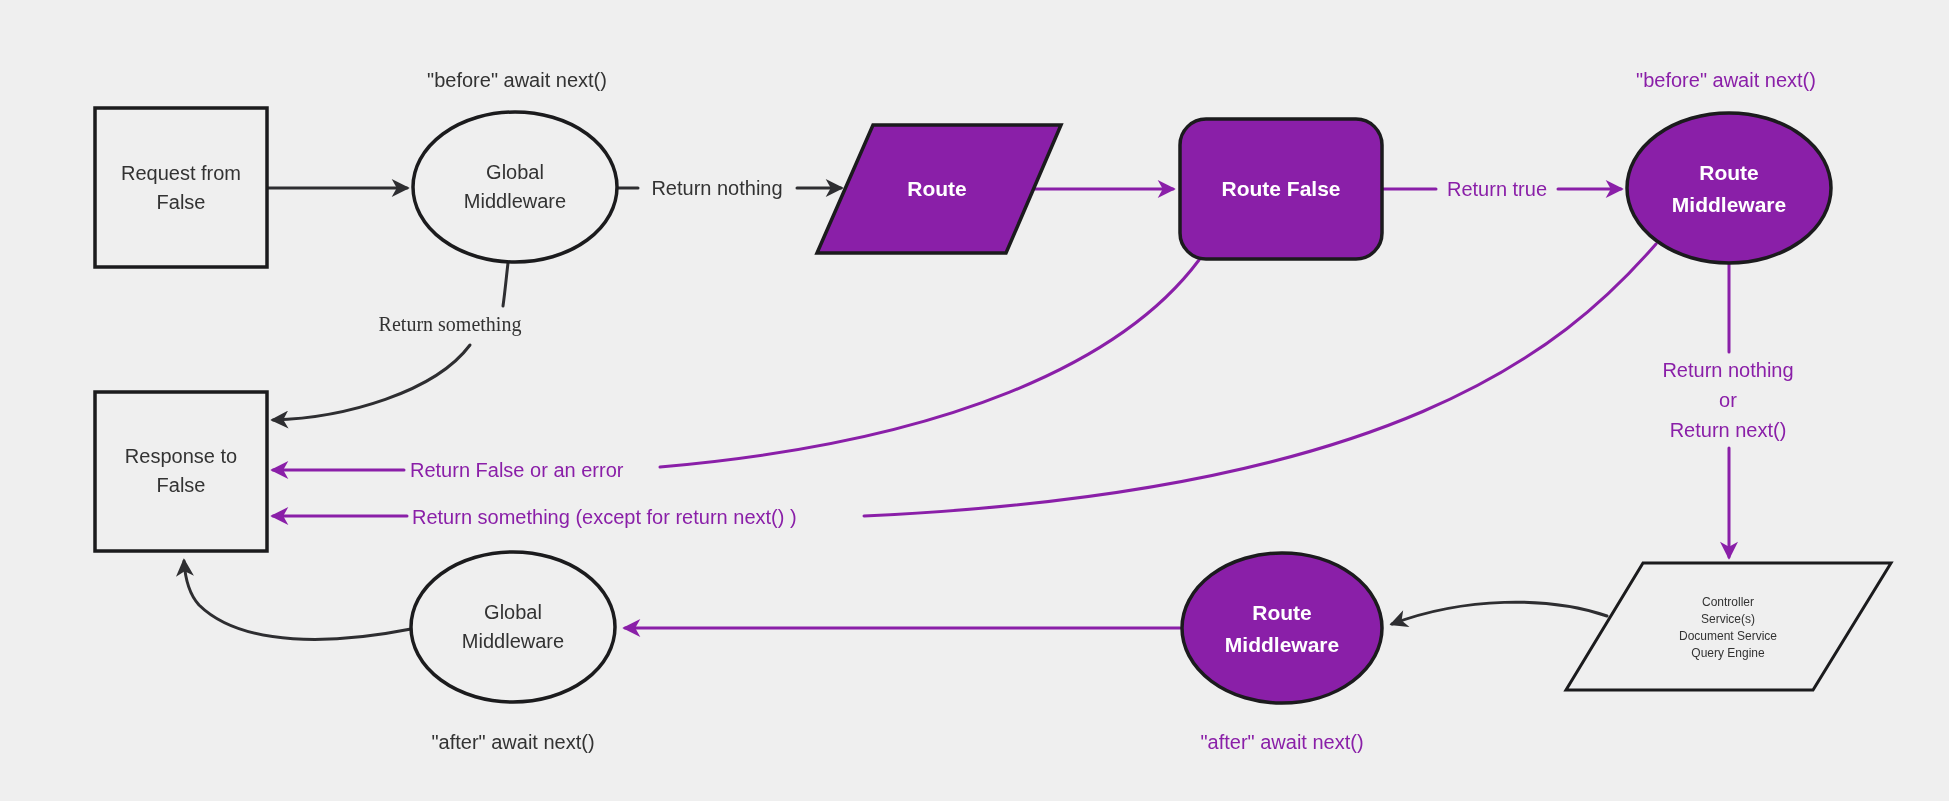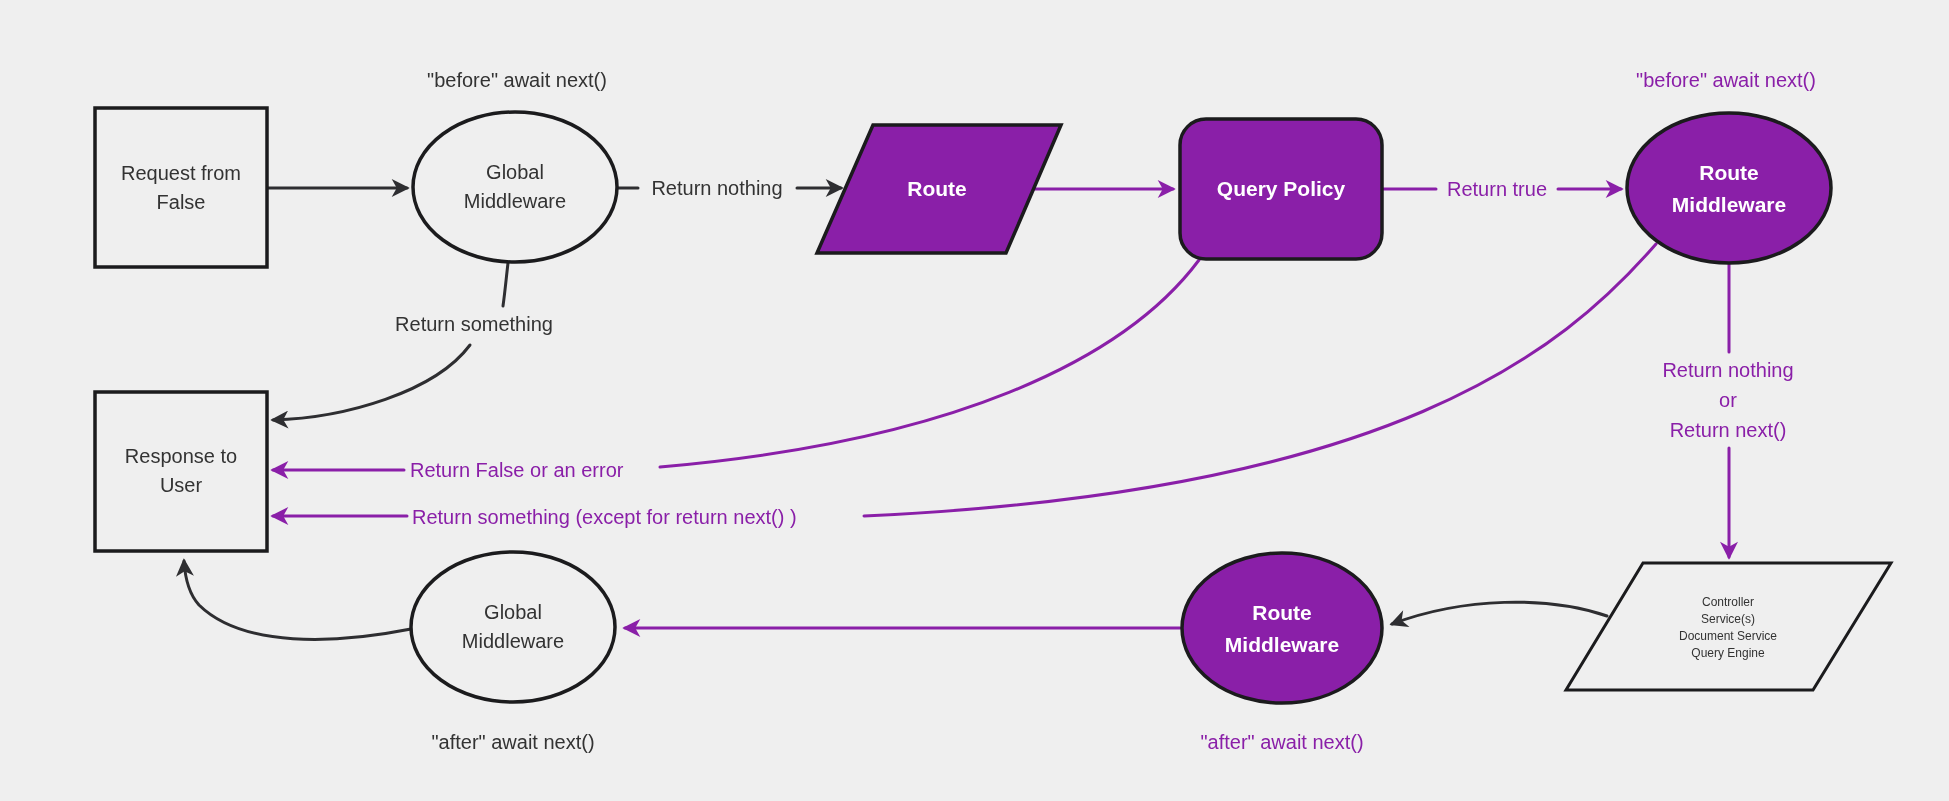--- a/index.html
+++ b/index.html
@@ -80,39 +80,39 @@
       <ellipse cx="513" cy="627" rx="102" ry="75" fill="#efefef" stroke="#1b1b1d" stroke-width="3.5"></ellipse>
       <rect x="95" y="392" width="172" height="159" fill="#efefef" stroke="#1b1b1d" stroke-width="3.5"></rect>
     </g>
   </svg>
 
   <div class="node-label" style="left:181px;top:188px;">Request from
 False</div>
   <div class="node-label" style="left:515px;top:187px;">Global
 Middleware</div>
   <div class="node-label on-purple" style="left:937px;top:189px;">Route</div>
-  <div class="node-label on-purple" style="left:1281px;top:189px;">Query Policy</div>
+  <div class="node-label on-purple" style="left:1281px;top:189px;">Route False</div>
   <div class="node-label on-purple" style="left:1729px;top:188px;">Route
 Middleware</div>
   <div class="node-label small" style="left:1728px;top:628px;">Controller
 Service(s)
 Document Service
 Query Engine</div>
   <div class="node-label on-purple" style="left:1282px;top:628px;">Route
 Middleware</div>
   <div class="node-label" style="left:513px;top:627px;">Global
 Middleware</div>
   <div class="node-label" style="left:181px;top:471px;">Response to
-User</div>
+False</div>
 
   <div class="lbl" style="left:517px;top:80px;">"before" await next()</div>
   <div class="lbl" style="left:717px;top:188px;">Return nothing</div>
   <div class="lbl purple" style="left:1497px;top:189px;">Return true</div>
   <div class="lbl purple" style="left:1726px;top:80px;">"before" await next()</div>
-  <div class="lbl" style="left:474px;top:324px;">Return something</div>
+  <div class="lbl" style="left:450px;top:324px;font-family:Liberation Serif, serif;">Return something</div>
   <div class="lbl purple" style="left:1728px;top:400px;">Return nothing
 or
 Return next()</div>
   <div class="lbl purple left" style="left:410px;top:470px;">Return False or an error</div>
   <div class="lbl purple left" style="left:412px;top:517px;">Return something (except for return next() )</div>
   <div class="lbl purple" style="left:1282px;top:742px;">"after" await next()</div>
   <div class="lbl" style="left:513px;top:742px;">"after" await next()</div>
 
 </div>
 

